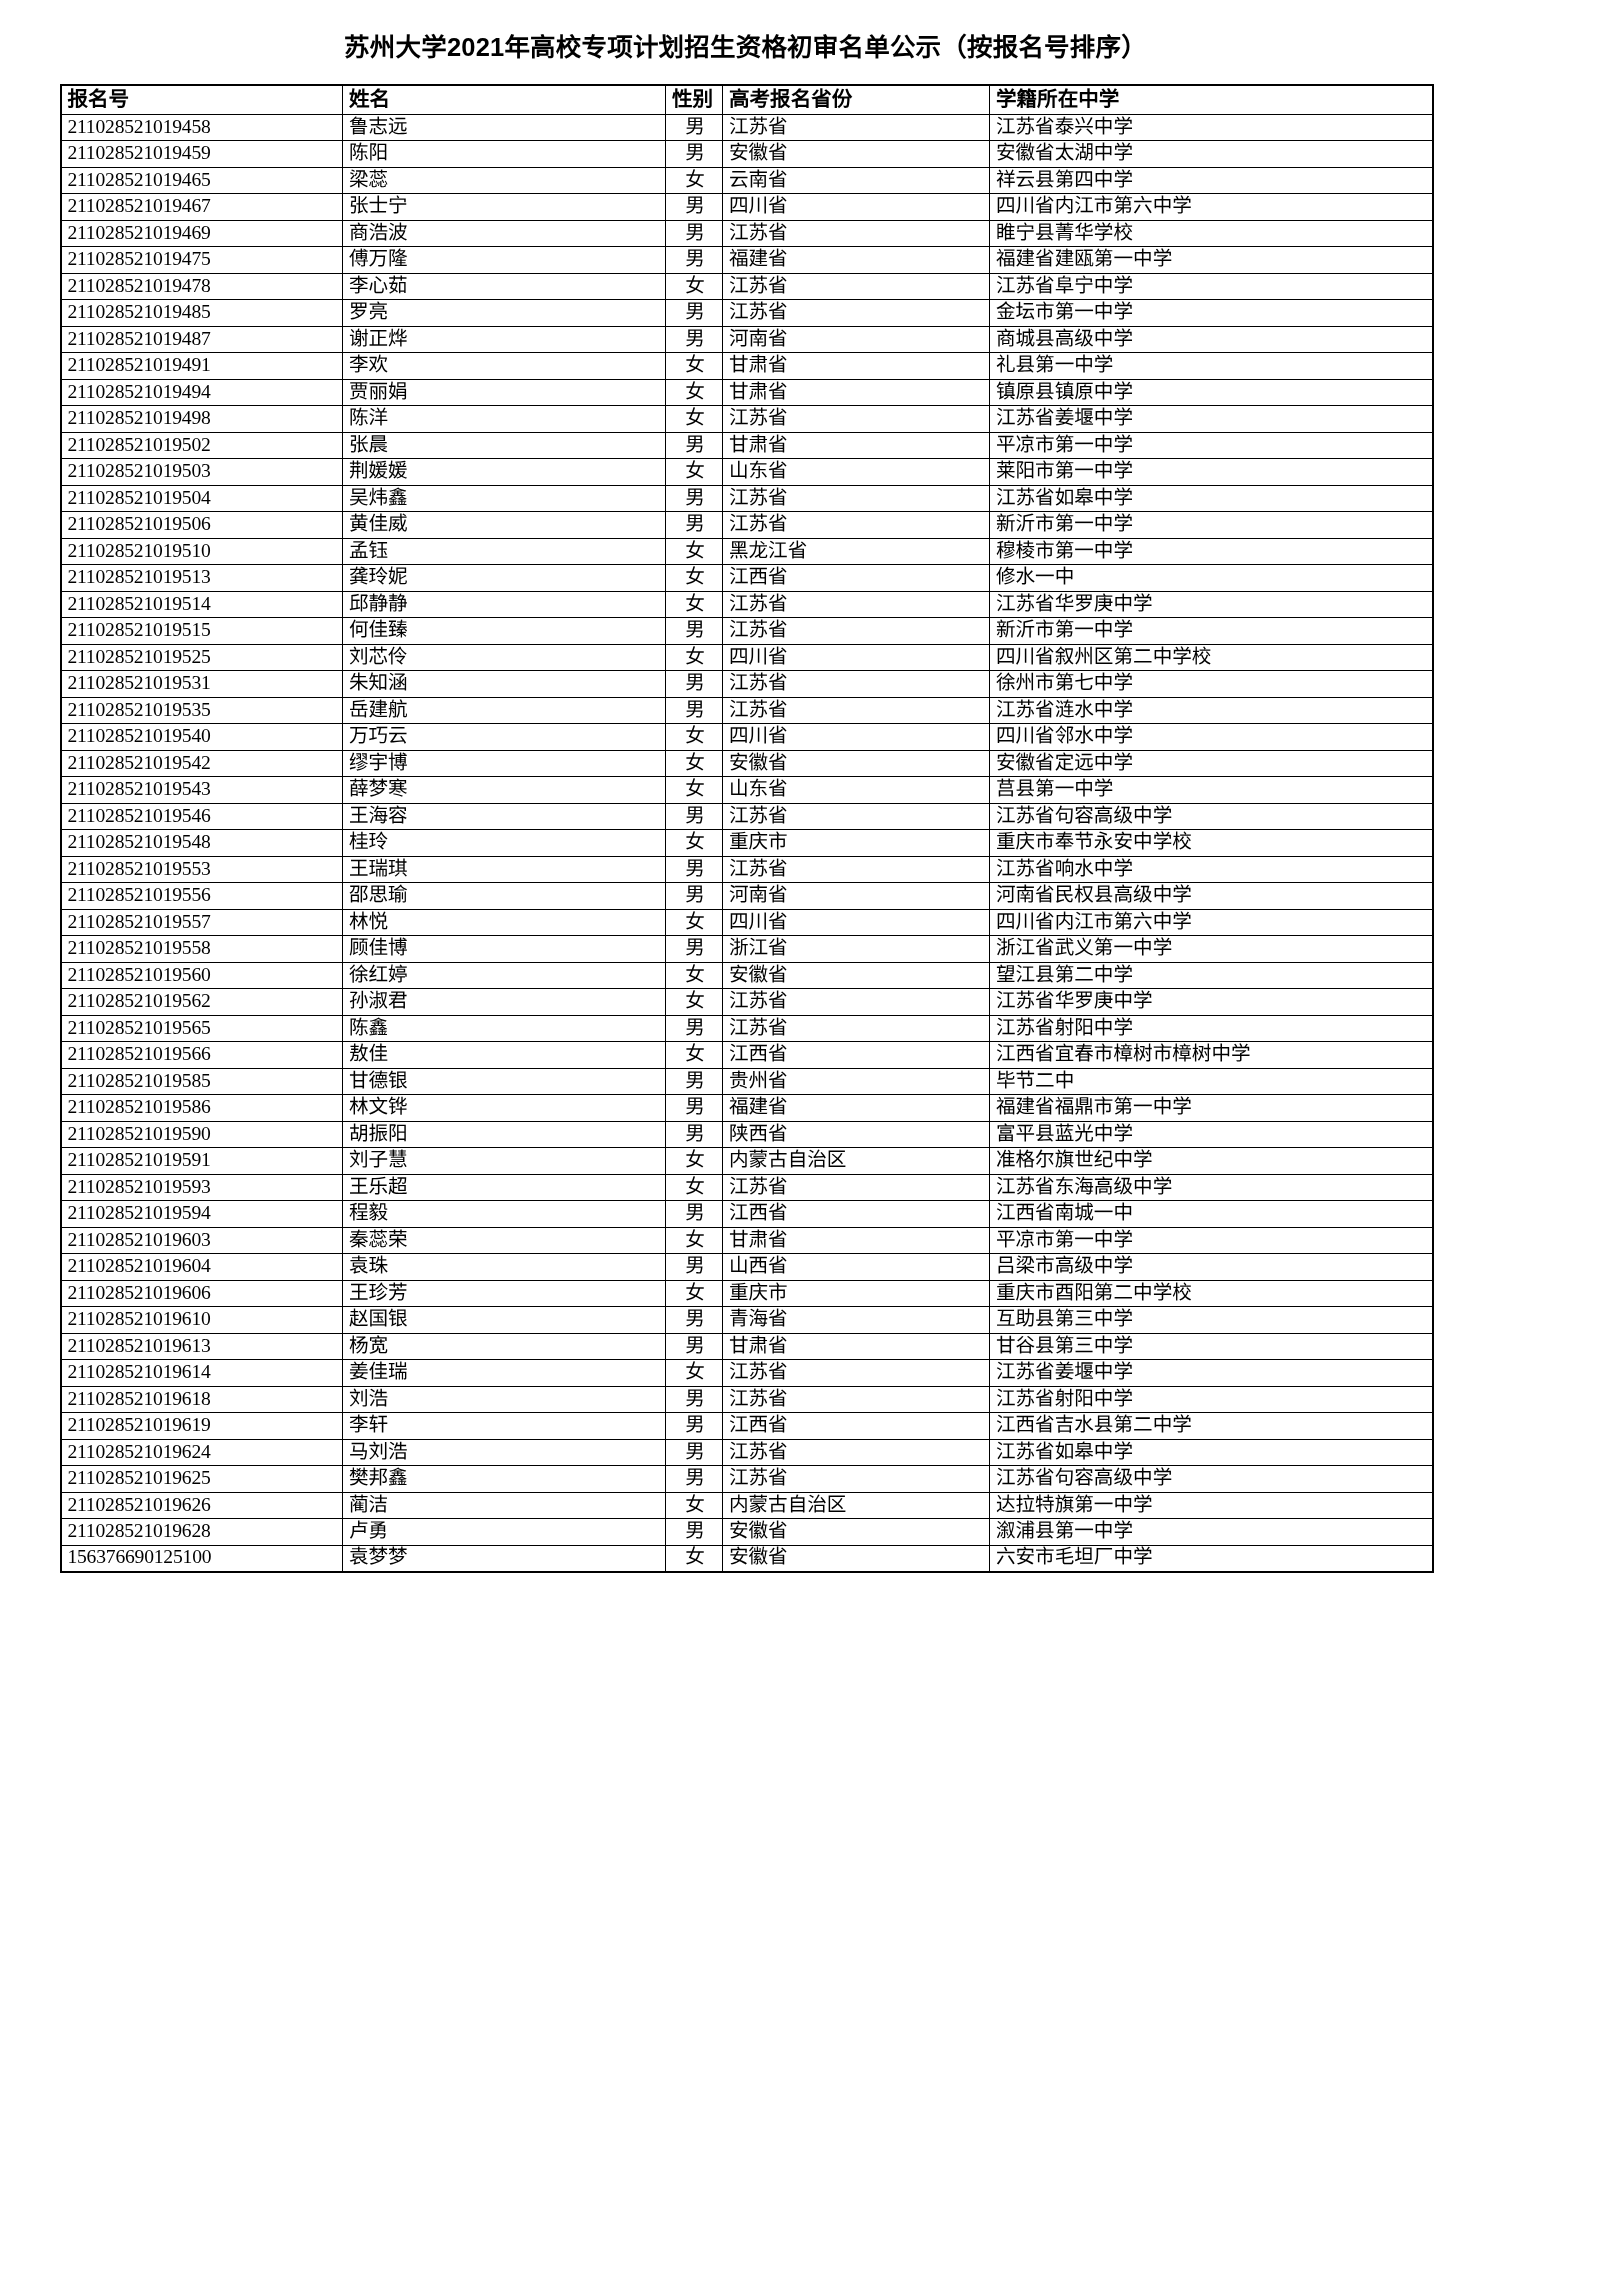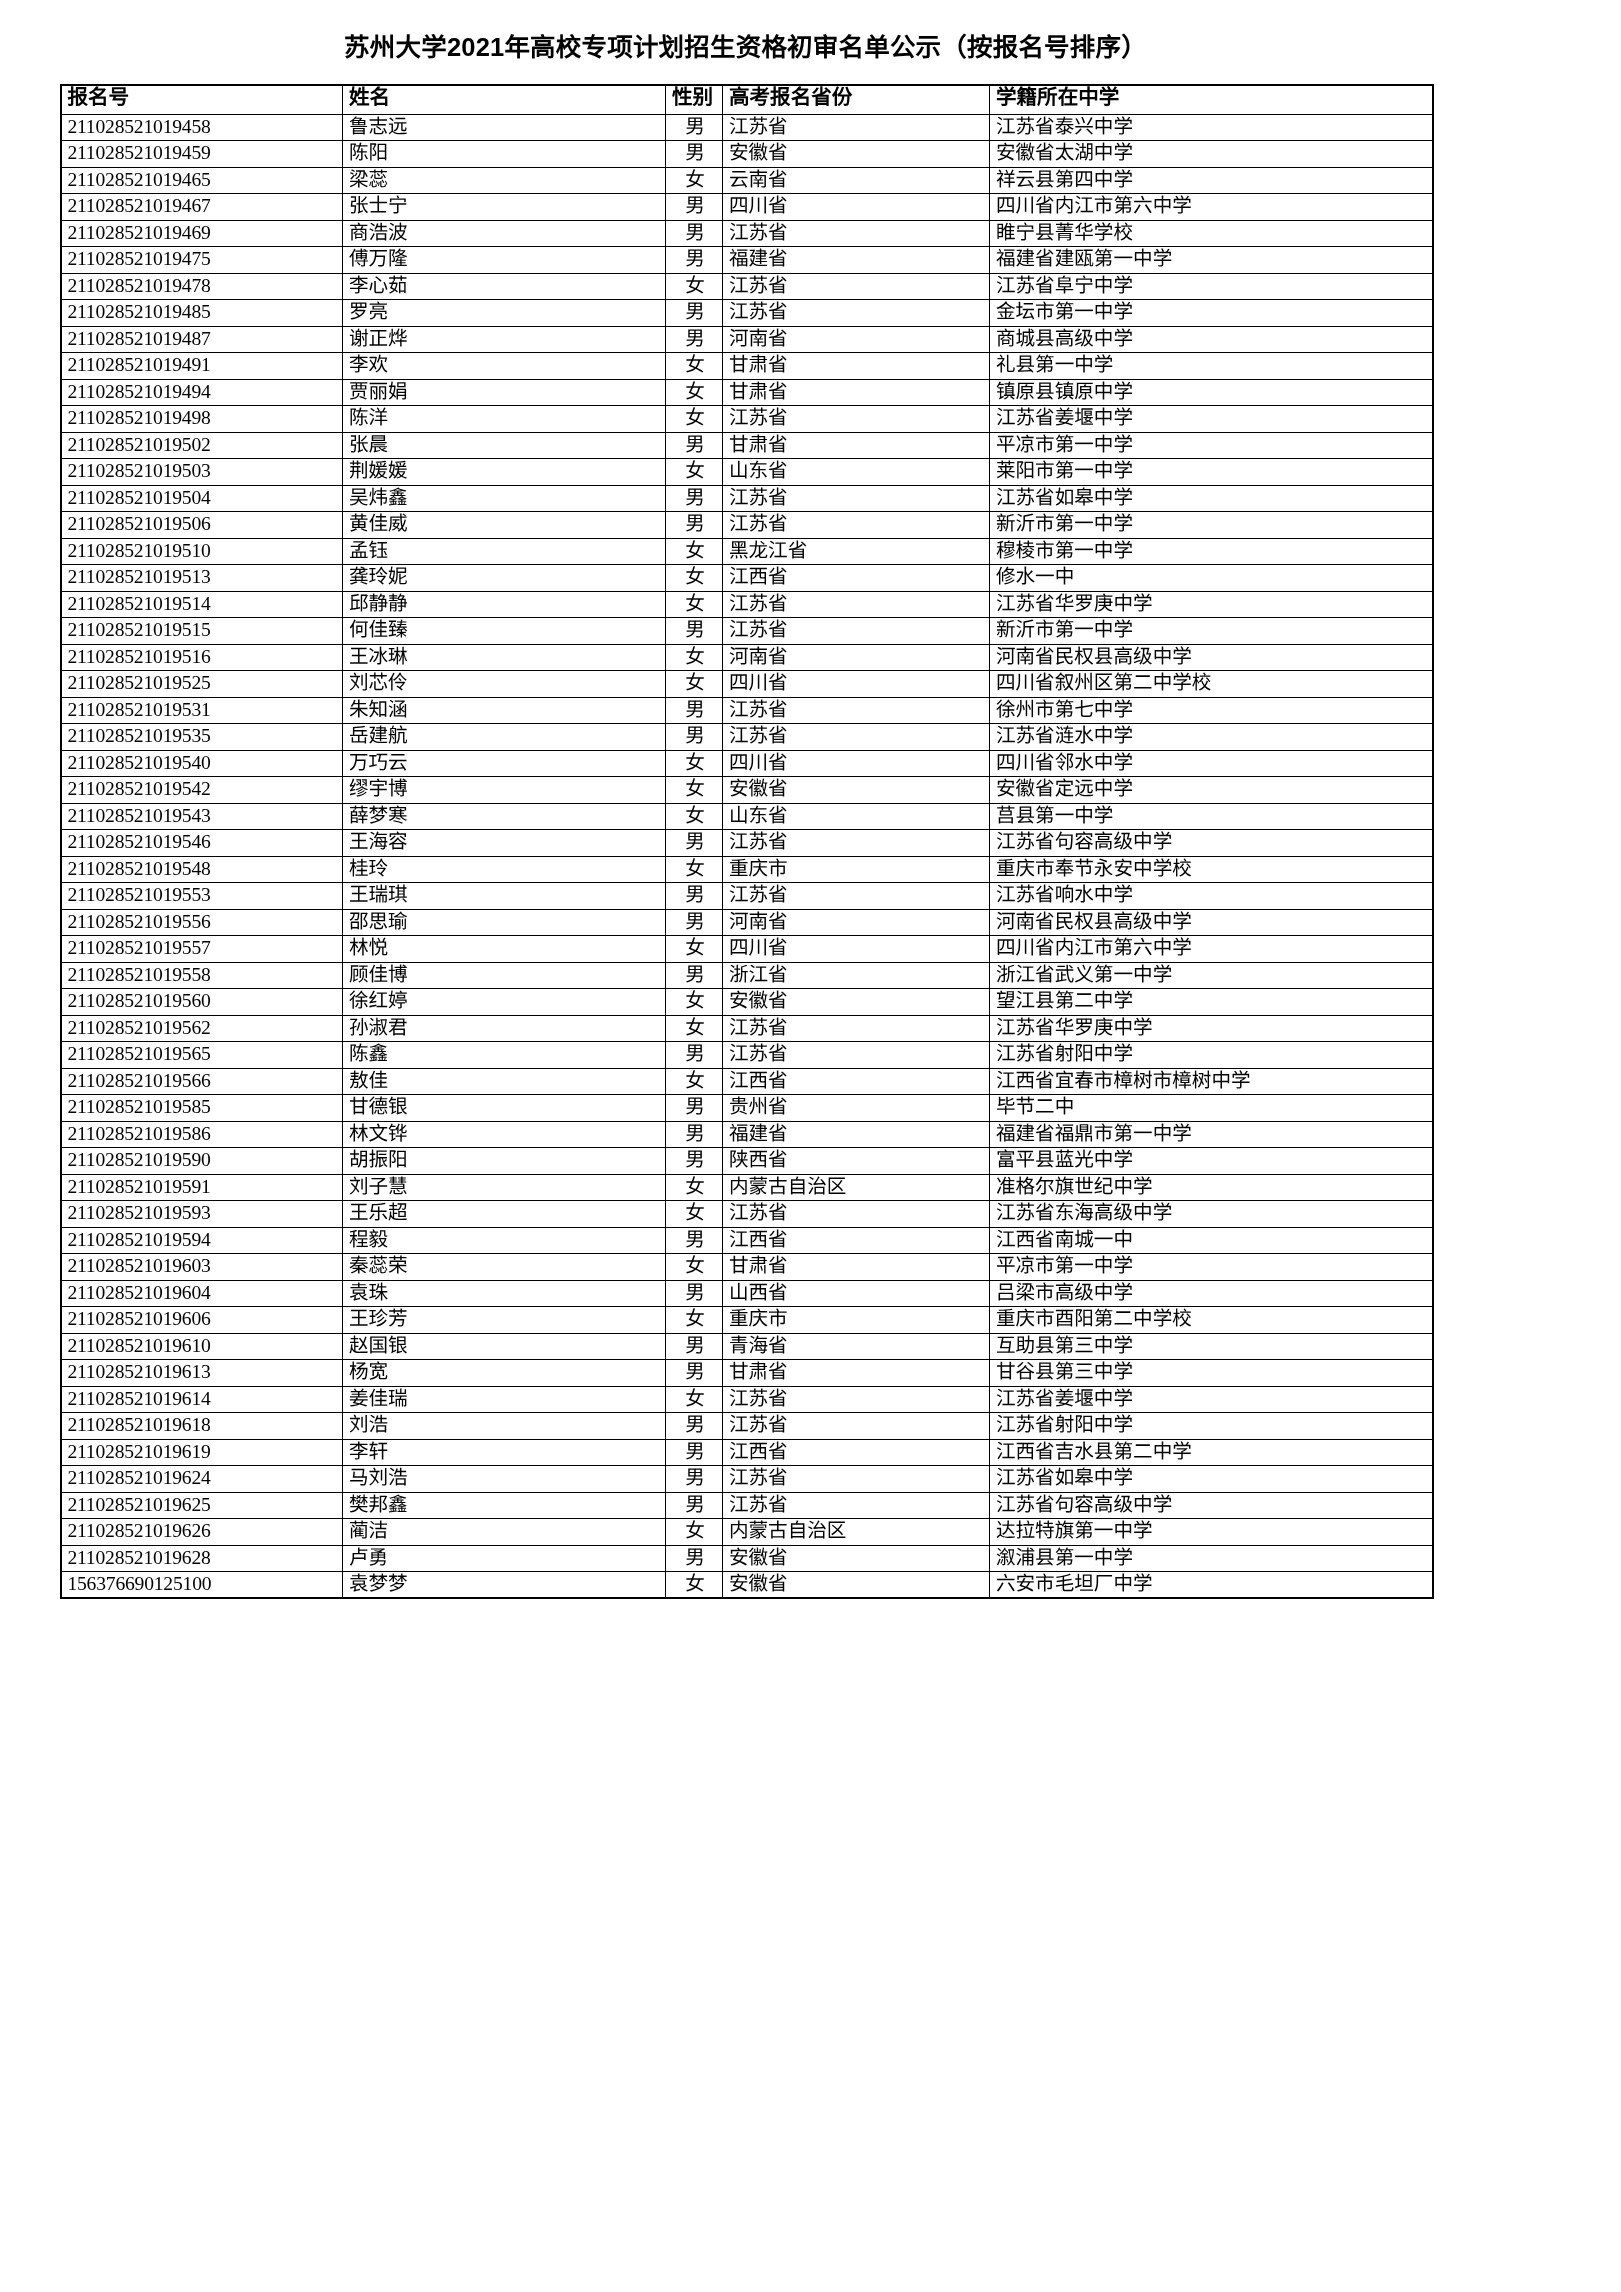--- a/index.html
+++ b/index.html
@@ -56,21 +56,21 @@
     border: 1.4px solid #000;
     padding: 1px 3.9px 2.9px 5.9px;
     vertical-align: middle;
     line-height: 1.0;
     white-space: nowrap;
     overflow: hidden;
     height: 26.5px;
     box-sizing: border-box;
   }
   table.roster thead th {
-    font-family: Liberation Mono, monospace;
+    font-family: Liberation Serif, serif;
     font-weight: bold;
     font-size: 20.6px;
     text-align: left;
     border-top: 2.9px solid #000;
     border-bottom: 1.6px solid #000;
     height: 29px;
   }
   table.roster tbody td {
     font-size: 19.6px;
     font-weight: normal;
@@ -254,27 +254,20 @@
             <td class="cell-school">江苏省华罗庚中学</td>
           </tr>
           <tr>
             <td class="cell-id">211028521019515</td>
             <td class="cell-name">何佳臻</td>
             <td class="cell-gender">男</td>
             <td class="cell-prov">江苏省</td>
             <td class="cell-school">新沂市第一中学</td>
           </tr>
           <tr>
-            <td class="cell-id">211028521019516</td>
-            <td class="cell-name">王冰琳</td>
-            <td class="cell-gender">女</td>
-            <td class="cell-prov">河南省</td>
-            <td class="cell-school">河南省民权县高级中学</td>
-          </tr>
-          <tr>
             <td class="cell-id">211028521019525</td>
             <td class="cell-name">刘芯伶</td>
             <td class="cell-gender">女</td>
             <td class="cell-prov">四川省</td>
             <td class="cell-school">四川省叙州区第二中学校</td>
           </tr>
           <tr>
             <td class="cell-id">211028521019531</td>
             <td class="cell-name">朱知涵</td>
             <td class="cell-gender">男</td>

